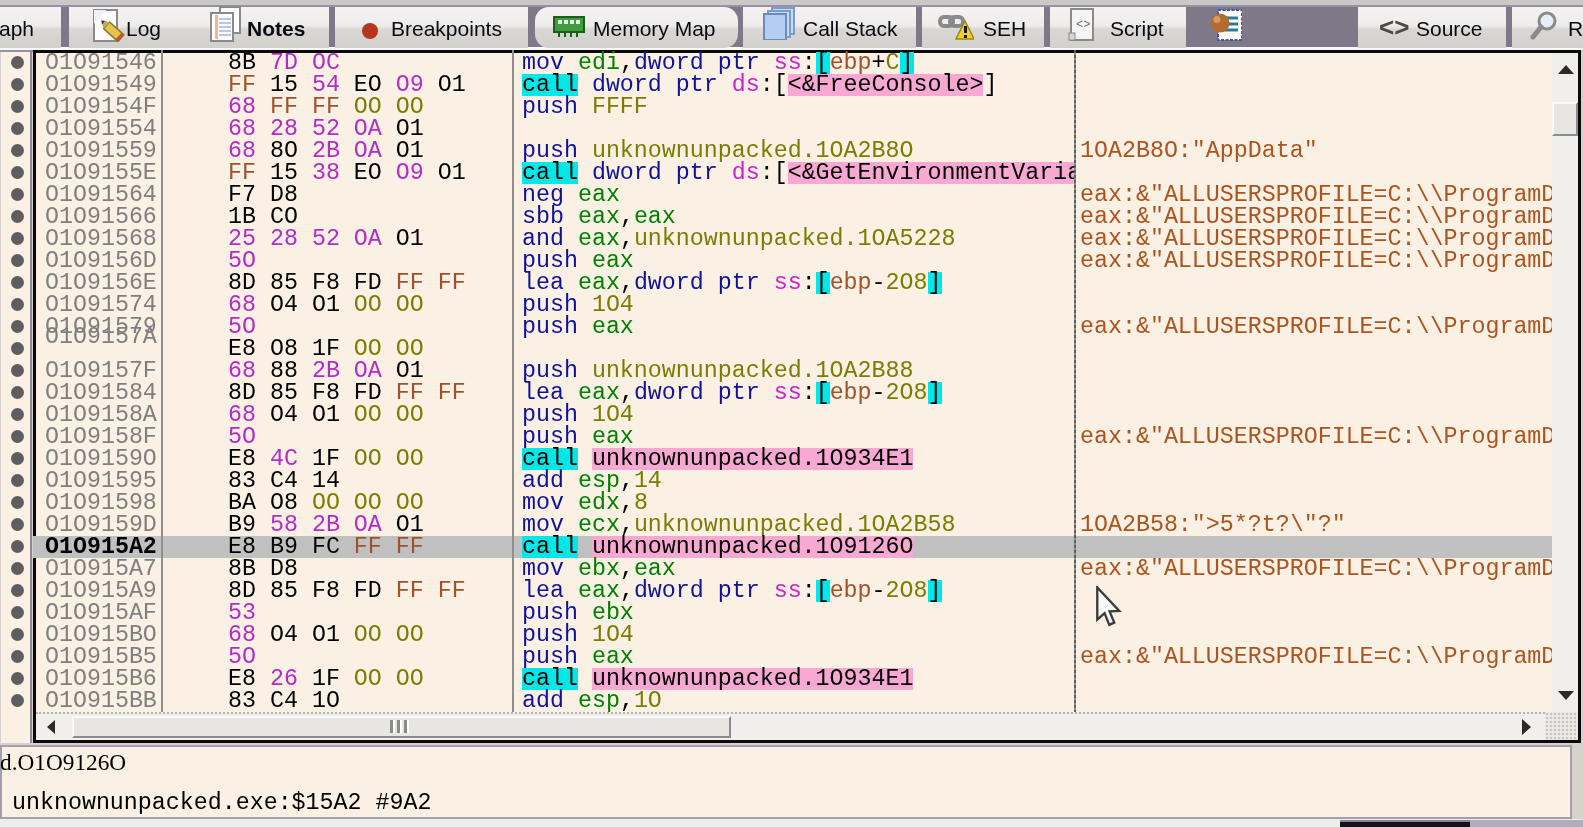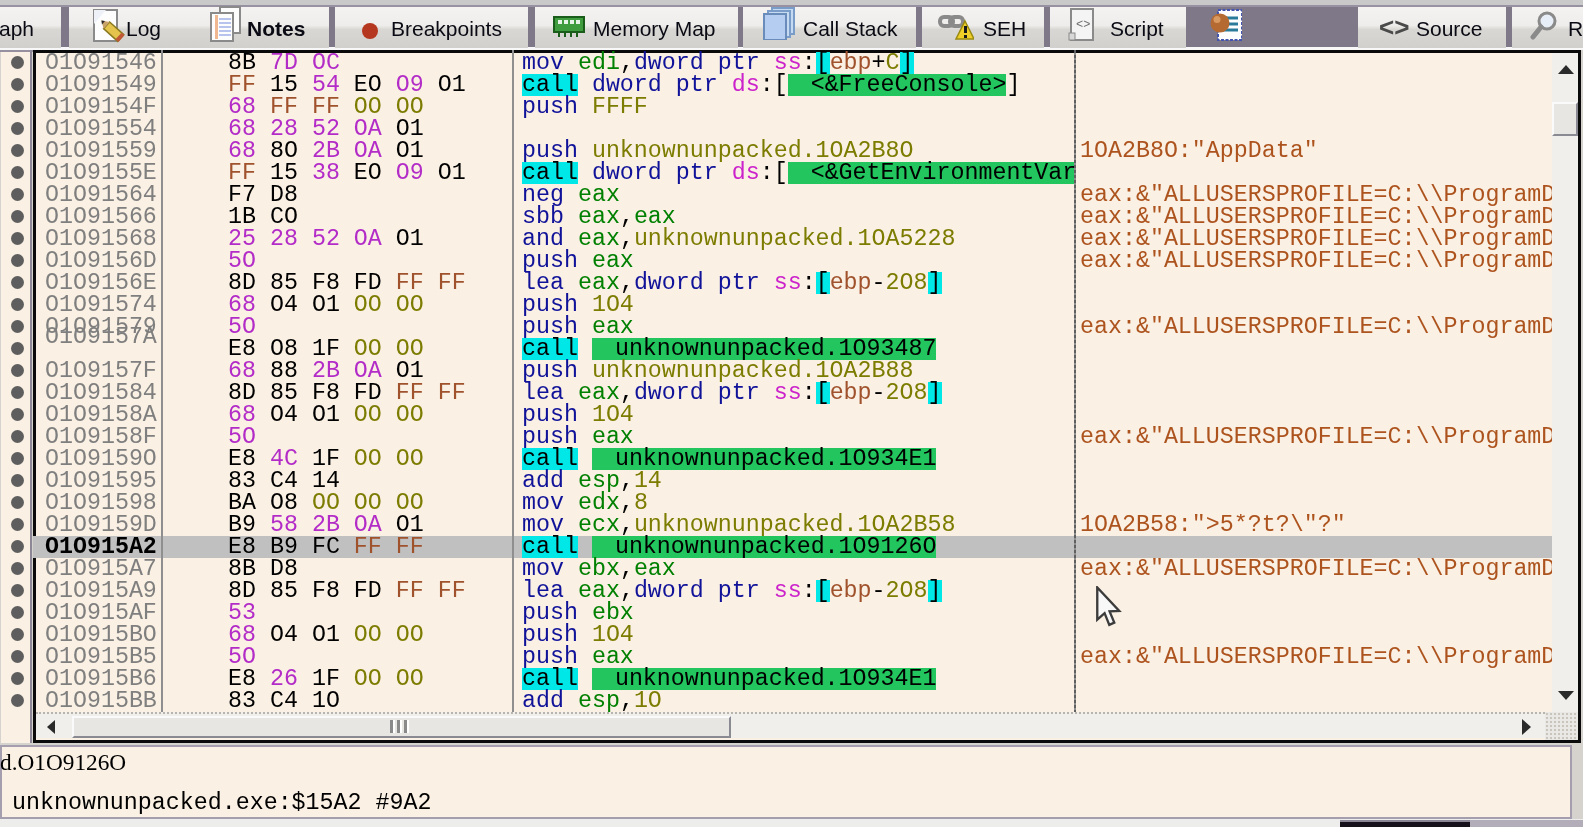--- a/index.html
+++ b/index.html
@@ -28,21 +28,21 @@
 .tp{color:#b32cc8;}
 .tf{color:#a0522d;}
 .tz{color:#7c7c00;}
 .tn{color:#101299;}
 .tr{color:#008000;}
 .ts{color:#cc22cc;}
 .tv{color:#7c7c00;}
 .te{color:#a0522d;}
 .tk{color:#000;}
 .tc{color:#000;background:#00e7e7;display:inline-block;height:22px;line-height:22px;vertical-align:top;}
-.ty{color:#000;background:#22c55e;display:inline-block;height:22px;line-height:22px;vertical-align:top;padding-left:23px;}
+.ty{color:#000;background:#f9a8d4;display:inline-block;height:22px;line-height:22px;vertical-align:top;}
 .tcm{color:#ad531e;}
 .div1{position:absolute;top:0;width:2px;height:662px;background:#8f8f8f;}
 .div2{position:absolute;top:0;width:2px;height:662px;background:repeating-linear-gradient(to bottom,#606060 0,#606060 3px,#8f8f8f 3px,#8f8f8f 5px);}
 
 #vsb{position:absolute;left:1552px;top:53px;width:26px;height:659px;background:#f1efec;}
 #hsb{position:absolute;left:36px;top:712px;width:1509px;height:26px;background:#f1efec;border-top:2px dotted #b9b4ab;box-sizing:border-box;}
 #hsbcorner{position:absolute;left:1545px;top:712px;width:33px;height:28px;background:#eae8e4;background-image:radial-gradient(#c9c5bd 1px,transparent 1.2px);background-size:4px 4px;}
 .sbthumb{position:absolute;background:#e8e6e2;border-top:2px solid #fbfafa;border-left:2px solid #fbfafa;border-right:2px solid #8a8a93;border-bottom:2px solid #8a8a93;box-sizing:border-box;}
 .arr{position:absolute;width:0;height:0;}
 
@@ -85,21 +85,21 @@
             <line x1="11" y1="26" x2="23" y2="26"></line>
             <line x1="11" y1="30" x2="23" y2="30"></line>
           </g>
         </svg></div>
       <div class="tab" style="left:335px;width:193px;">
         <div class="lbl" style="left:56px;">Breakpoints</div>
       </div>
       <div class="ticon" style="left:360px;top:21px;"><svg width="20" height="20" viewBox="0 0 20 20">
           <circle cx="10" cy="10" r="8" fill="#b5371f"></circle>
         </svg></div>
-      <div class="tab" style="left:535px;width:203px;">
+      <div class="tab" style="left:535px;width:203px;border-radius:14px;">
         <div class="lbl" style="left:58px;">Memory Map</div>
       </div>
       <div class="ticon" style="left:553px;top:13px;"><svg width="32" height="26" viewBox="0 0 32 26">
           <rect x="1" y="4" width="30" height="15" fill="#3f9c3f" stroke="#1a5c1a" stroke-width="2"></rect>
           <g fill="#e8f4e8">
             <rect x="5" y="7" width="4" height="4"></rect>
             <rect x="11" y="7" width="4" height="4"></rect>
             <rect x="17" y="7" width="4" height="4"></rect>
             <rect x="23" y="7" width="4" height="4"></rect>
           </g>
@@ -270,21 +270,20 @@
         <div class="ln" style="top:46px"><span class="tn">push</span><span class="tk"> </span><span class="tv">FFFF</span></div>
         <div class="ln" style="top:90px"><span class="tn">push</span><span class="tk"> </span><span class="tv">unknownunpacked.1OA2B8O</span></div>
         <div class="ln" style="top:112px"><span class="tc">call</span><span class="tk"> </span><span class="tn">dword ptr</span><span class="tk"> </span><span class="ts">ds</span><span class="tk">:</span><span class="tk">[</span><span class="ty">&lt;&amp;GetEnvironmentVaria</span></div>
         <div class="ln" style="top:134px"><span class="tn">neg</span><span class="tk"> </span><span class="tr">eax</span></div>
         <div class="ln" style="top:156px"><span class="tn">sbb</span><span class="tk"> </span><span class="tr">eax</span><span class="tk">,</span><span class="tr">eax</span></div>
         <div class="ln" style="top:178px"><span class="tn">and</span><span class="tk"> </span><span class="tr">eax</span><span class="tk">,</span><span class="tv">unknownunpacked.1OA5228</span></div>
         <div class="ln" style="top:200px"><span class="tn">push</span><span class="tk"> </span><span class="tr">eax</span></div>
         <div class="ln" style="top:222px"><span class="tn">lea</span><span class="tk"> </span><span class="tr">eax</span><span class="tk">,</span><span class="tn">dword ptr</span><span class="tk"> </span><span class="ts">ss</span><span class="tk">:</span><span class="tc">[</span><span class="te">ebp</span><span class="tk">-</span><span class="tv">2O8</span><span class="tc">]</span></div>
         <div class="ln" style="top:244px"><span class="tn">push</span><span class="tk"> </span><span class="tv">1O4</span></div>
         <div class="ln" style="top:266px"><span class="tn">push</span><span class="tk"> </span><span class="tr">eax</span></div>
-        <div class="ln" style="top:288px"><span class="tc">call</span><span class="tk"> </span><span class="ty">unknownunpacked.1O93487</span></div>
         <div class="ln" style="top:310px"><span class="tn">push</span><span class="tk"> </span><span class="tv">unknownunpacked.1OA2B88</span></div>
         <div class="ln" style="top:332px"><span class="tn">lea</span><span class="tk"> </span><span class="tr">eax</span><span class="tk">,</span><span class="tn">dword ptr</span><span class="tk"> </span><span class="ts">ss</span><span class="tk">:</span><span class="tc">[</span><span class="te">ebp</span><span class="tk">-</span><span class="tv">2O8</span><span class="tc">]</span></div>
         <div class="ln" style="top:354px"><span class="tn">push</span><span class="tk"> </span><span class="tv">1O4</span></div>
         <div class="ln" style="top:376px"><span class="tn">push</span><span class="tk"> </span><span class="tr">eax</span></div>
         <div class="ln" style="top:398px"><span class="tc">call</span><span class="tk"> </span><span class="ty">unknownunpacked.1O934E1</span></div>
         <div class="ln" style="top:420px"><span class="tn">add</span><span class="tk"> </span><span class="tr">esp</span><span class="tk">,</span><span class="tv">14</span></div>
         <div class="ln" style="top:442px"><span class="tn">mov</span><span class="tk"> </span><span class="tr">edx</span><span class="tk">,</span><span class="tv">8</span></div>
         <div class="ln" style="top:464px"><span class="tn">mov</span><span class="tk"> </span><span class="tr">ecx</span><span class="tk">,</span><span class="tv">unknownunpacked.1OA2B58</span></div>
         <div class="ln" style="top:486px"><span class="tc">call</span><span class="tk"> </span><span class="ty">unknownunpacked.1O9126O</span></div>
         <div class="ln" style="top:508px"><span class="tn">mov</span><span class="tk"> </span><span class="tr">ebx</span><span class="tk">,</span><span class="tr">eax</span></div>

